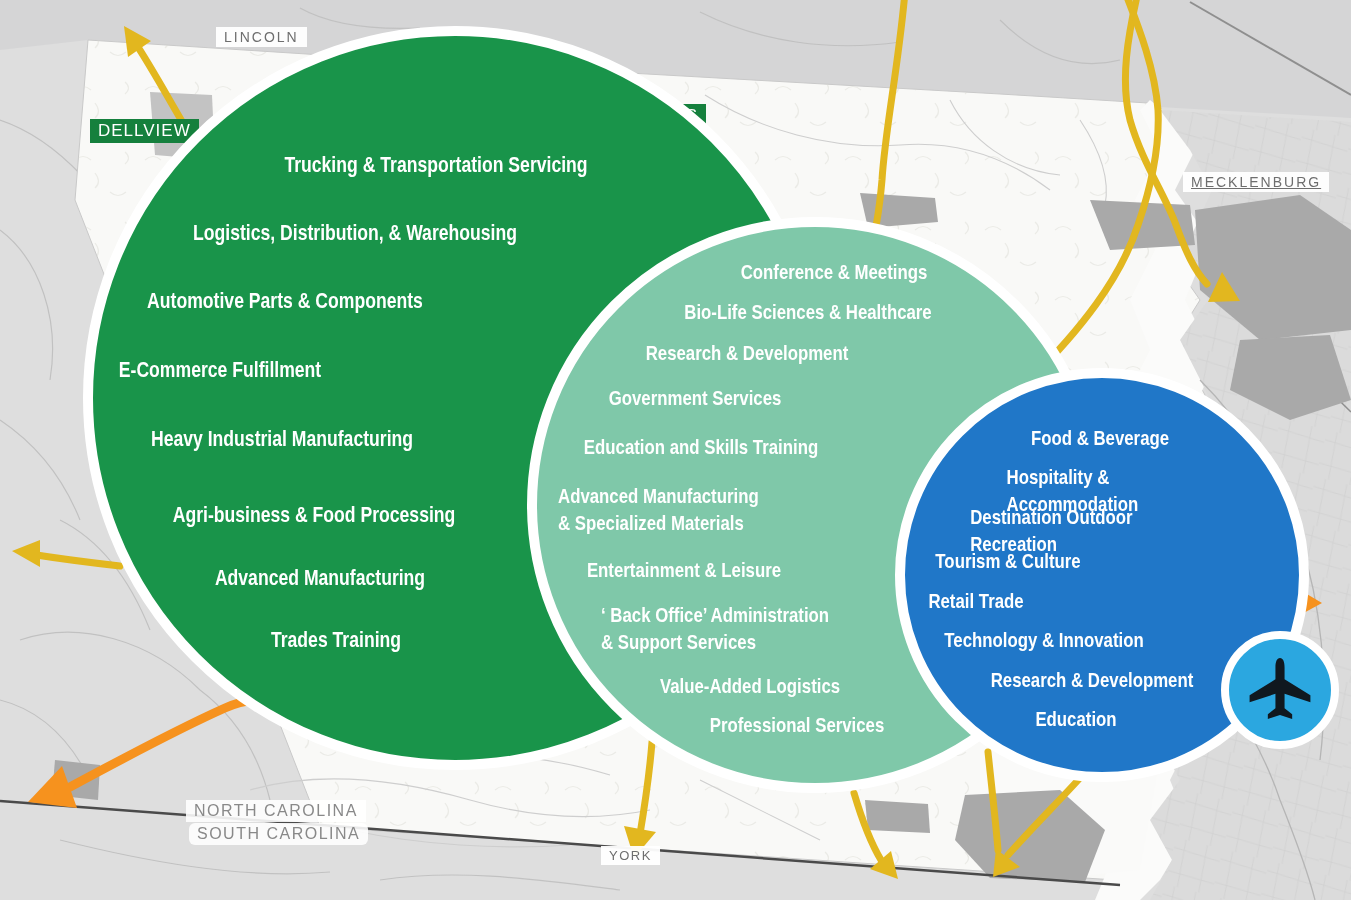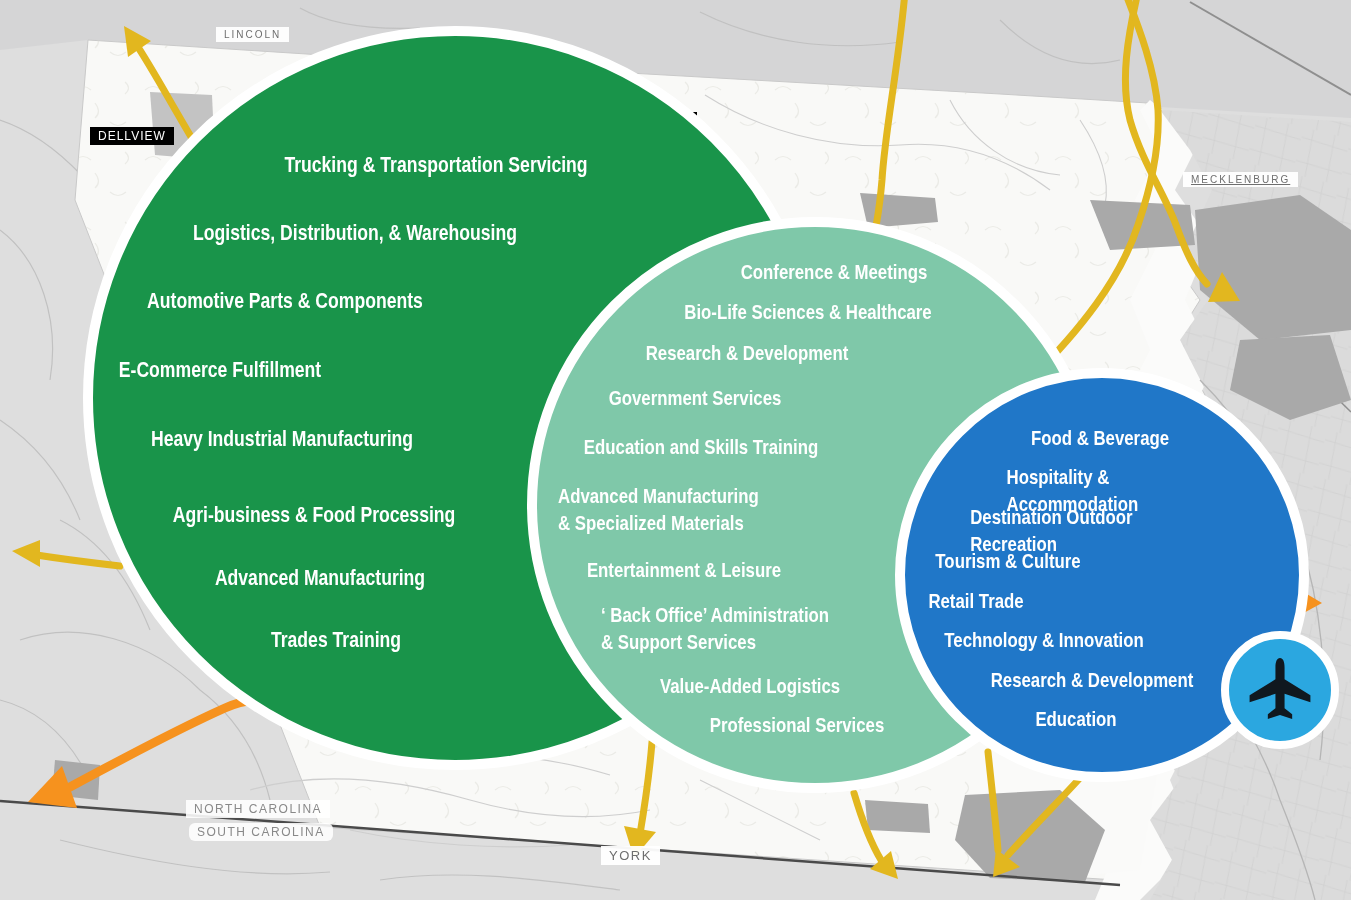--- a/index.html
+++ b/index.html
@@ -1,24 +1,24 @@
 <!DOCTYPE html>
 <html><head>
 <meta charset="utf-8">
 <style>
   html,body{margin:0;padding:0;background:#888;}
   .stage{position:relative;width:1351px;height:900px;overflow:hidden;background:#dedede;
          font-family:"Liberation Sans",sans-serif;}
   .stage svg.map{position:absolute;left:0;top:0;z-index:0;}
 
   
-  .badge{position:absolute;z-index:1;font-size:10px;letter-spacing:2px;color:#6e6e6e;
+  .badge{position:absolute;z-index:1;font-size:14px;letter-spacing:2px;color:#6e6e6e;
          background:rgba(255,255,255,.95);padding:2px 8px;white-space:nowrap;}
-  .badge.dark{background:#000000;color:#fff;letter-spacing:1px;font-size:12px;margin-top:8px;}
-  .badge.small{font-size:12px;letter-spacing:1.5px;color:#898989;background:rgba(255,255,255,.88);}
+  .badge.dark{background:#15803d;color:#fff;letter-spacing:1px;font-size:17px;}
+  .badge.small{font-size:16px;letter-spacing:1.5px;color:#898989;background:rgba(255,255,255,.88);}
 
   
   .bubble{position:absolute;border-radius:50%;border:10px solid #fff;box-sizing:border-box;}
   .bubble.green{left:83px;top:26px;width:744px;height:744px;background:#19944a;z-index:2;}
   .bubble.teal{left:527px;top:217px;width:576px;height:576px;background:#7fc8a9;z-index:3;}
   .bubble.blue{left:895px;top:368px;width:414px;height:414px;background:#2077c8;z-index:4;}
   .bubble.plane{left:1221px;top:631px;width:118px;height:118px;background:#2ba7e0;z-index:5;
                 border-width:8px;display:flex;align-items:center;justify-content:center;}
 
   

